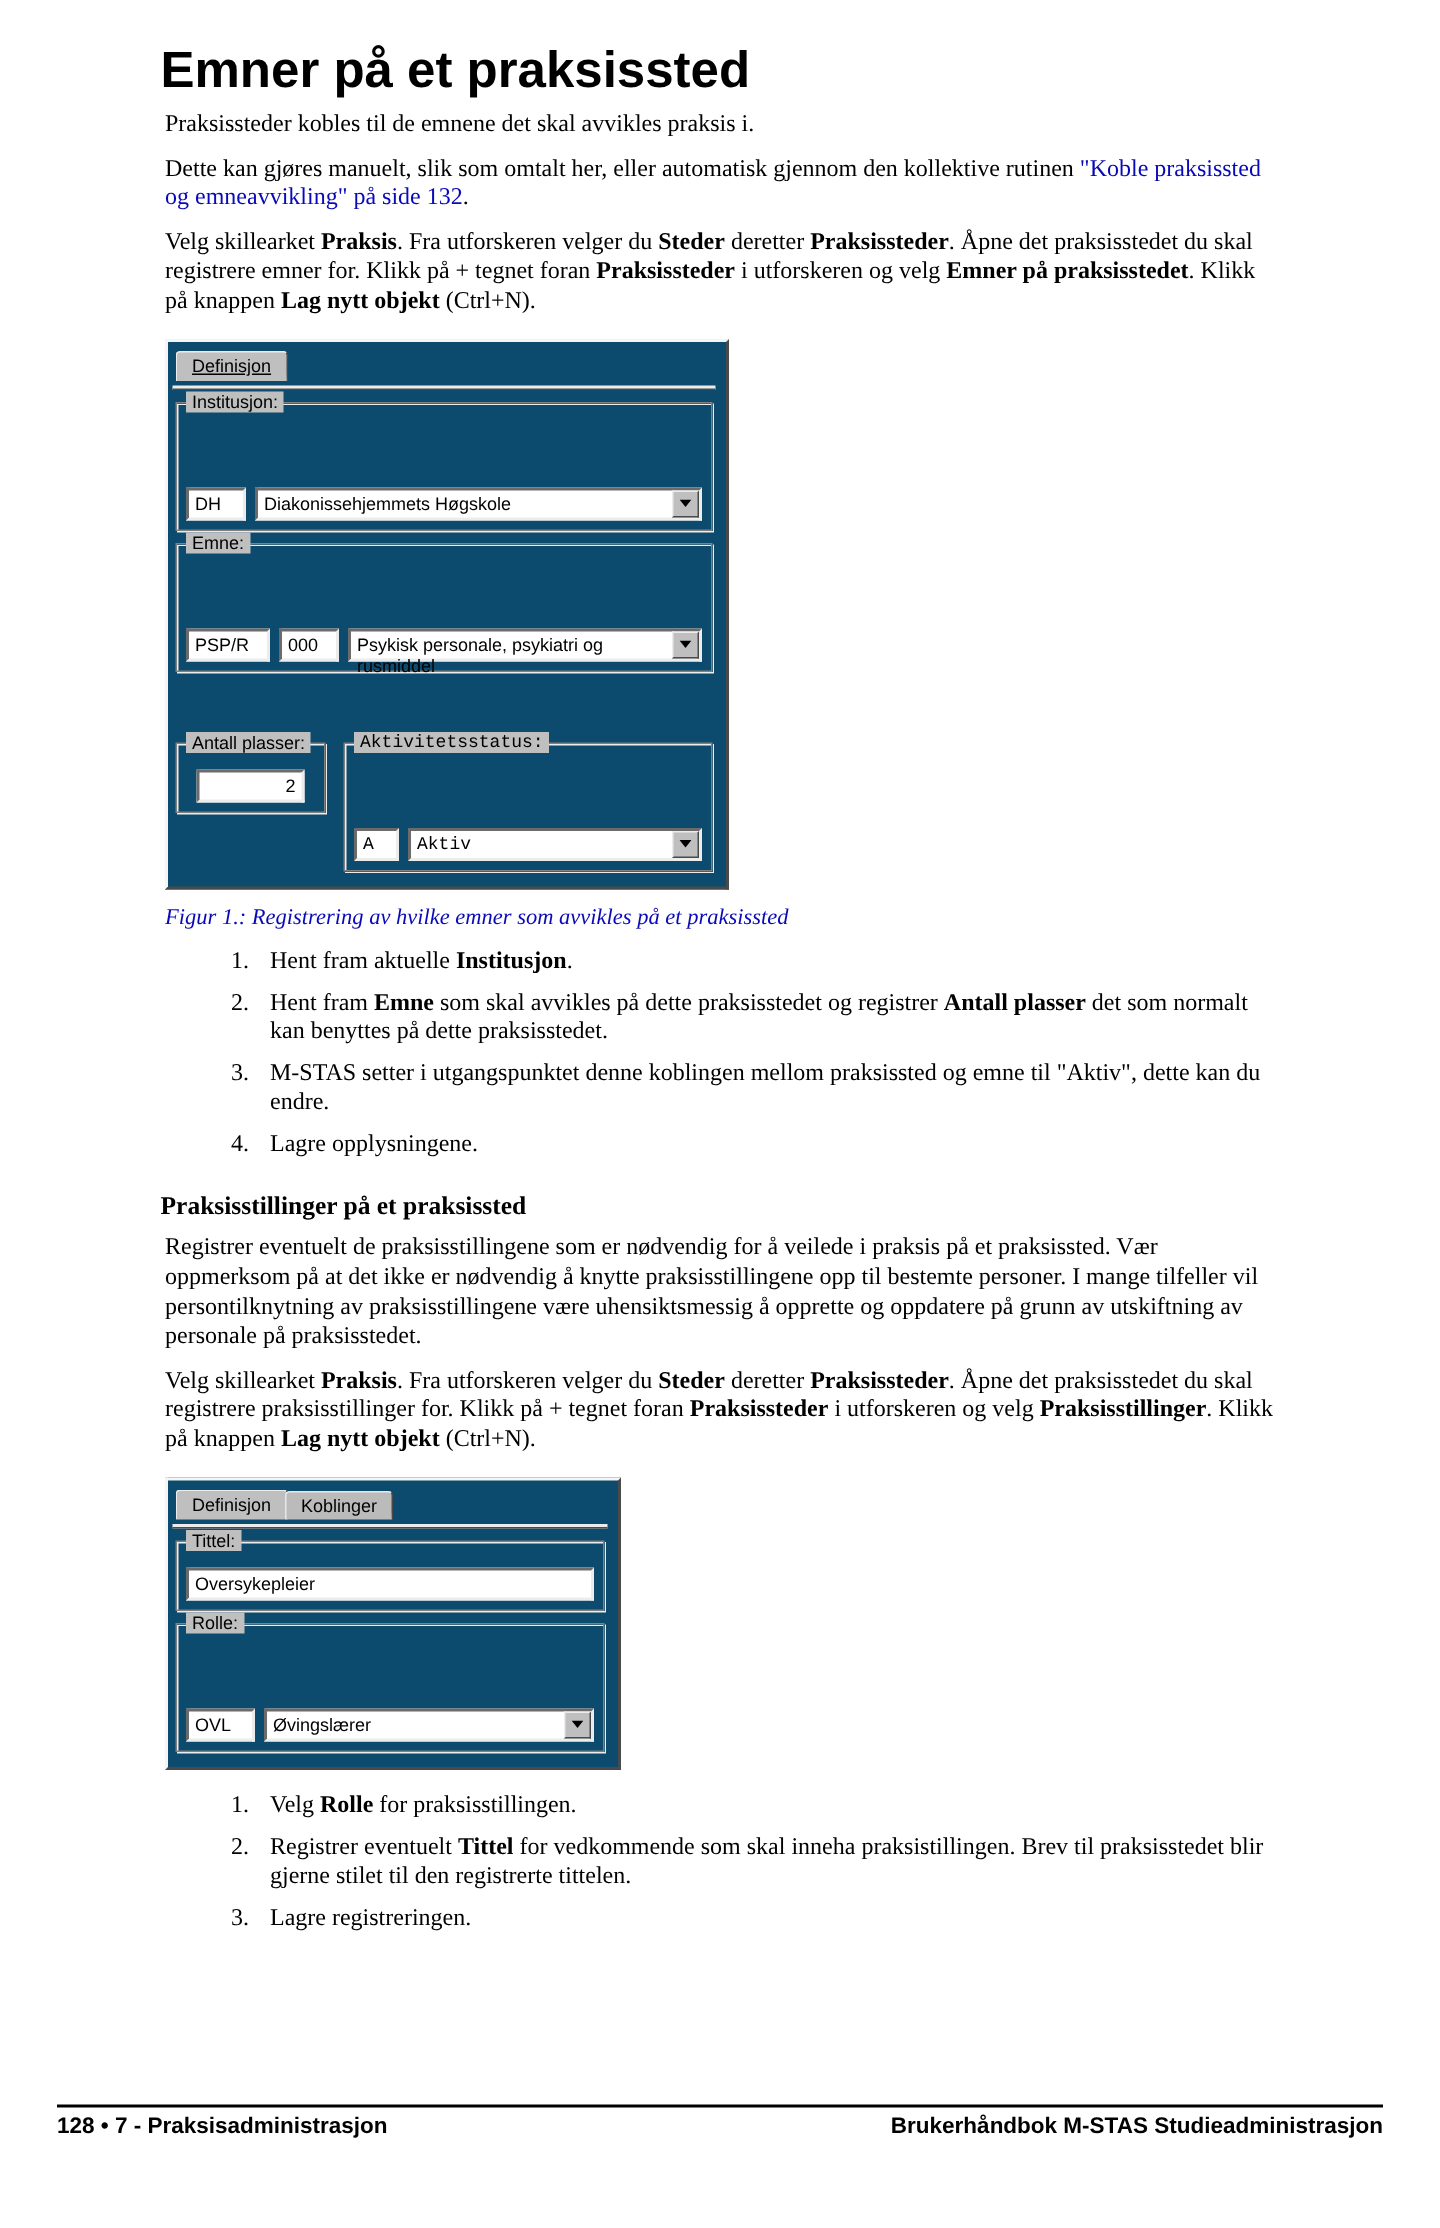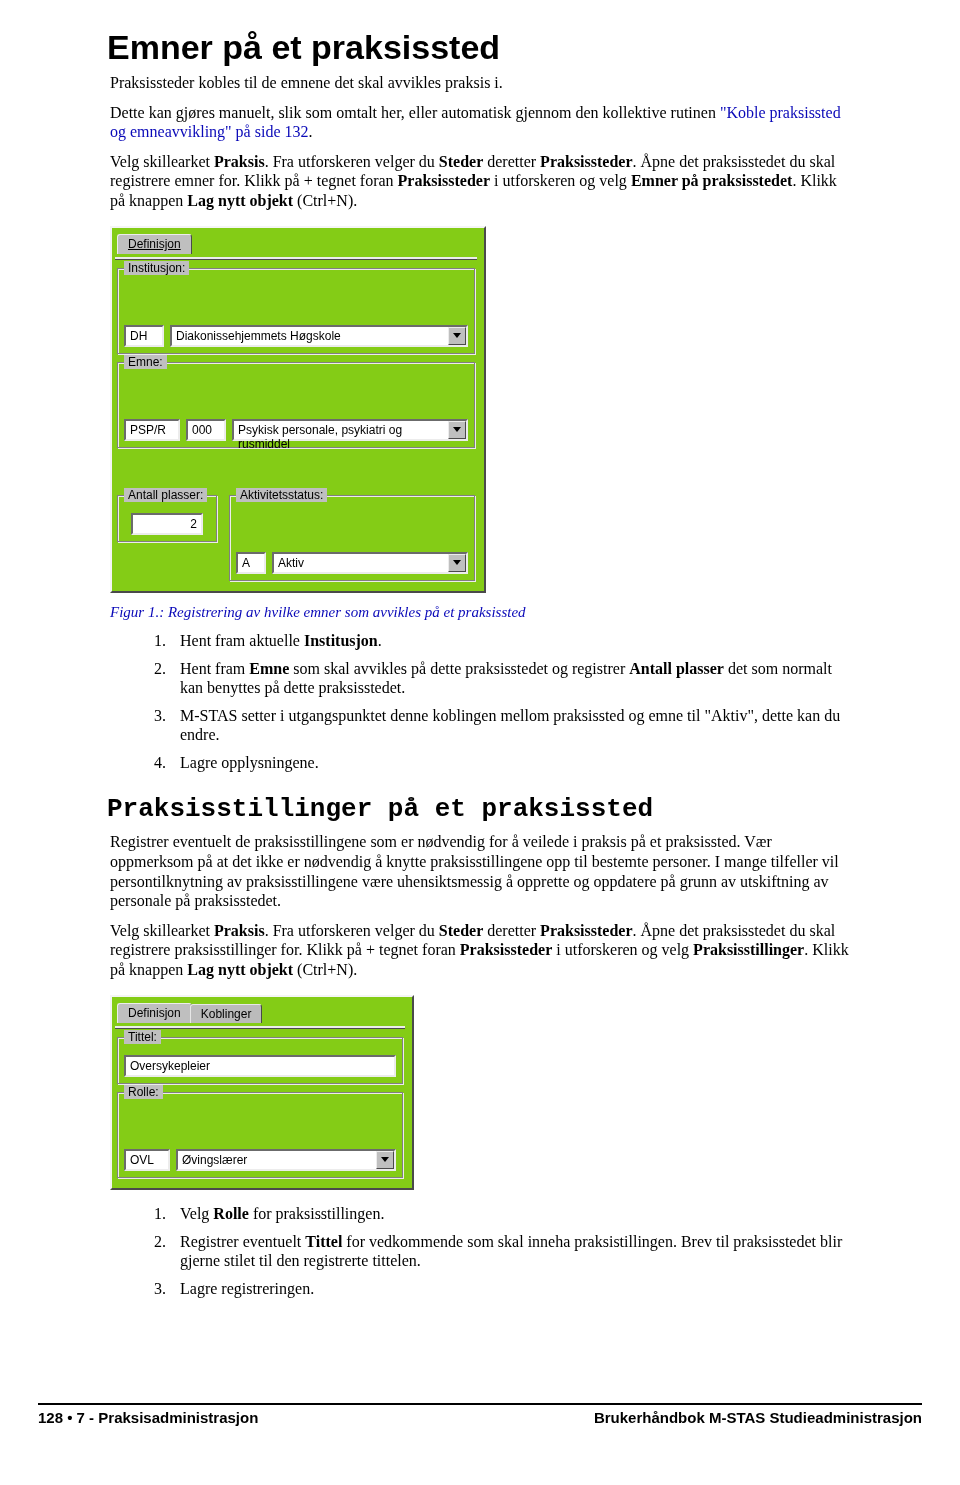--- a/index.html
+++ b/index.html
@@ -16,23 +16,23 @@
     min-height: 1420px;
     position: relative;
   }
   h1.h-main {
     font-family: Liberation Sans, sans-serif;
     font-weight: bold;
     font-size: 34px;
     margin: 0 0 6px -3px;
   }
   h2.h-sub {
-    font-family: Liberation Mono, monospace;
+    font-family: Liberation Serif, serif;
     font-weight: bold;
-    font-size: 26px;
+    font-size: 17px;
     margin: 22px 0 8px -3px;
   }
   p {
     margin: 6px 0 10px 0;
     line-height: 1.22;
   }
   .caption {
     color: #0a09b8;
     font-style: italic;
     font-size: 15px;
@@ -46,21 +46,21 @@
     padding-left: 10px;
     margin-bottom: 8px;
     line-height: 1.22;
   }
   b { font-weight: bold; }
 
   
   .ui-panel {
     font-family: "MS Sans Serif", Tahoma, Arial, sans-serif;
     font-size: 12px;
-    background: #84cc16;
+    background: #0c4a6e;
     border: 2px solid;
     border-color: #f5f5f5 #4a4a4a #4a4a4a #f5f5f5;
     display: inline-block;
     margin-top: 6px;
   }
   .ui-inner { padding: 3px 7px 8px 3px; }
 
   .tab-row { margin: 2px 0 4px 2px; }
   .tab {
     display: inline-block;
@@ -209,21 +209,21 @@
               </span>
           </div>
         </div>
       </div>
 
       <div class="row" style="align-items:flex-start; gap:8px;">
         <div class="group" style="flex:0 0 86px;">
           <div class="legend">Antall plasser:</div>
           <span class="sunken-input" style="display:block;text-align:right;width:60px;margin:0 auto;">2</span>
         </div>
-        <div class="group" style="flex:1;">
+        <div class="group" style="flex:1;font-family:Liberation Mono, monospace;">
           <div class="legend">Aktivitetsstatus:</div>
           <div class="row">
             <span class="sunken-input" style="width:18px;">A</span>
             <div class="combo-wrap">
               <span class="combo-text">Aktiv</span>
               <span class="combo-btn">
                   <svg width="8" height="6">
                     <polygon points="0,0 8,0 4,5" fill="#000"></polygon>
                   </svg>
                 </span>

